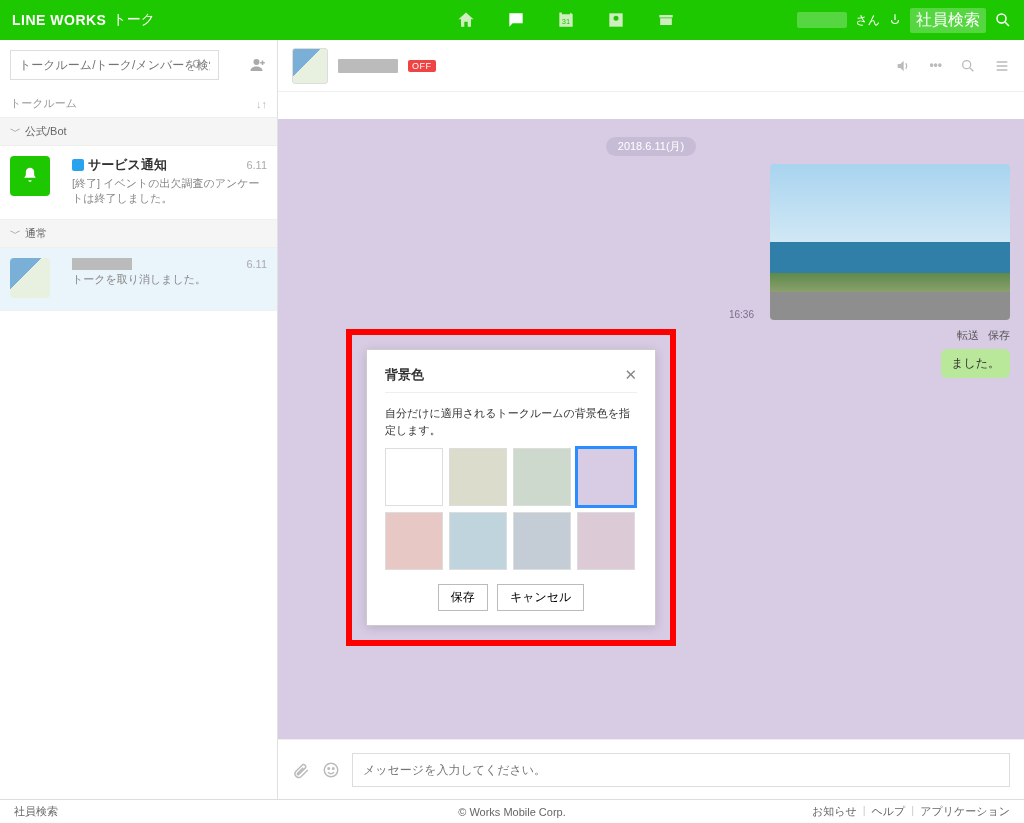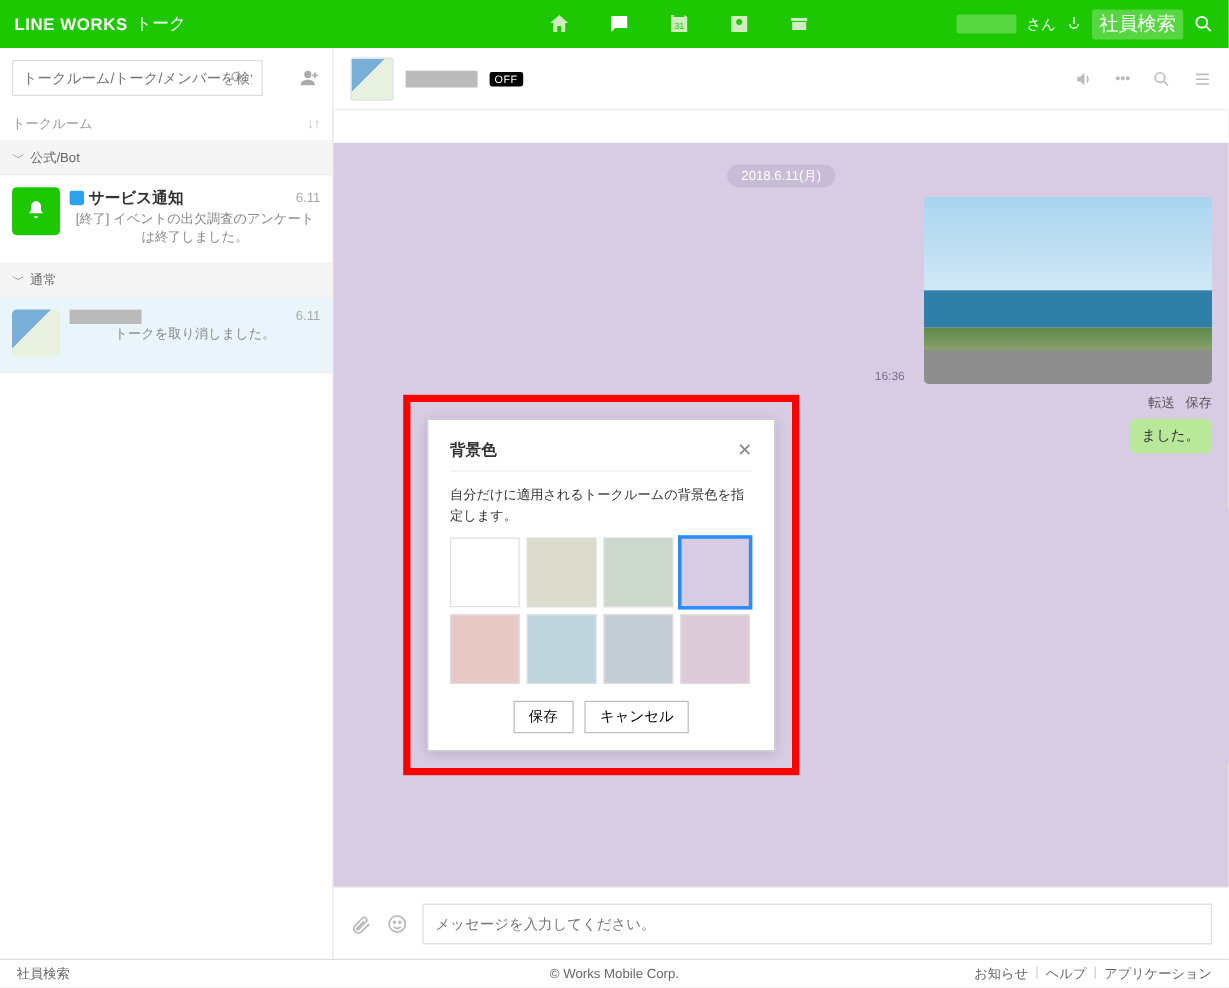--- a/index.html
+++ b/index.html
@@ -21,37 +21,37 @@
   .main { display: flex; height: calc(100% - 40px - 24px); }
   .sidebar { width: 278px; border-right: 1px solid #e0e0e0; display: flex; flex-direction: column; }
   .sb-search { padding: 10px; display: flex; align-items: center; gap:8px; }
   .sb-search input { flex: 1; border: 1px solid #ddd; height: 30px; padding: 0 8px; font-size: 12px; color:#777; background:#fff;}
   .sb-search .sb-searchbtn { position: relative; left:-36px; color:#aaa;}
   .sb-add { color:#aaa; }
   .sb-header { padding: 6px 10px; font-size: 11px; color: #999; display: flex; align-items: center; border-bottom:1px solid #eee;}
   .sb-header .sort { margin-left:auto; color:#bbb; }
   .sb-group { padding: 6px 10px; font-size: 11px; color:#666; background:#f5f5f5; display:flex; align-items:center; border-bottom:1px solid #eee;}
   .sb-group .chev { margin-right:4px; color:#888;}
-  .room-item { display:flex; gap:8px; padding:10px 10px 12px 10px; border-bottom:1px solid #f0f0f0;text-align:center; }
+  .room-item { display:flex; gap:22px; padding:10px 10px 12px 10px; border-bottom:1px solid #f0f0f0; }
   .room-item .avatar { width:40px; height:40px; border-radius:4px; background:#1ec800; display:flex;align-items:center;justify-content:center; }
   .room-item .avatar svg{fill:#fff;}
   .room-item .avatar.photo { background: linear-gradient(135deg,#7ab0d8 40%, #e8f0e0 40%); }
   .room-item .body { flex:1; }
   .room-item .title-row{ display:flex; align-items:center; }
   .room-item .title { font-weight:bold; font-size:13px; }
   .room-item .date { margin-left:auto; font-size:11px; color:#aaa; }
   .room-item .snippet { font-size:11px; color:#888; line-height:1.4; margin-top:2px;}
   .room-item.selected { background:#eaf4fb; }
   .svc-icon { width:12px;height:12px;background:#2aa3ef;display:inline-block;margin-right:4px;border-radius:2px;}
   
   .chat { flex:1; display:flex; flex-direction:column; position:relative;}
   .chat-header { height:52px; border-bottom:1px solid #eee; display:flex; align-items:center; padding:0 14px; gap:10px; background:#fff;}
   .chat-header .avatar { width:36px;height:36px;border:1px solid #ddd;border-radius:3px;background:linear-gradient(135deg,#7ab0d8 40%, #e8f0e0 40%);}
   .chat-header .name-block{ width:60px;height:14px;background:#bbb;border-radius:1px;}
-  .chat-header .off-badge{ font-size:9px; background:#000000;color:#fff;padding:1px 4px;border-radius:2px; letter-spacing:.5px;}
+  .chat-header .off-badge{ font-size:9px; background:#ef4444;color:#fff;padding:1px 4px;border-radius:2px; letter-spacing:.5px;}
   .chat-header .tools{ margin-left:auto; display:flex; gap:18px; color:#bbb;}
   .chat-body{ flex:1; background:#d8cce5; position:relative; overflow:hidden;margin-top:27px;}
   .date-pill{ margin:18px auto 0; width:fit-content; background:#c7bcd6; color:#fff; font-size:11px; padding:2px 12px; border-radius:10px;}
   .msg-row{ display:flex; justify-content:flex-end; align-items:flex-end; gap:16px; padding:8px 14px;}
   .msg-time{ font-size:10px; color:#7a6e8b;}
   .msg-image{ width:240px; height:156px; border-radius:4px; overflow:hidden; }
   .msg-image .sky{height:50%;background:linear-gradient(#a8d4ef,#d1e8f5);}
   .msg-image .sea{height:20%;background:#2f7fa8;}
   .msg-image .land{height:30%;background:linear-gradient(#5d8a4a,#8aa06e 40%, #8e8e8e 40%);}
   .msg-actions{ text-align:right; padding:0 14px; font-size:11px; color:#555;}
@@ -62,21 +62,21 @@
   .inputbar{ height:60px; border-top:1px solid #eee; background:#fff; display:flex; align-items:center; gap:12px; padding:0 14px;}
   .inputbar .attach,.inputbar .emoji{ color:#bbb;}
   .inputbar input{ flex:1; border:1px solid #ddd; height:34px; padding:0 10px; font-size:12px;}
   
   .footer{ height:24px; border-top:1px solid #ddd; display:flex; align-items:center; padding:0 14px; font-size:11px; color:#666; background:#fff;}
   .footer .copy{ position:absolute; left:50%; transform:translateX(-50%); }
   .footer .right{ margin-left:auto; display:flex; gap:6px;text-align:center;}
   .footer .right span{ color:#666;}
   .footer .right .sep{ color:#ccc;}
   
-  .modal-wrap{ position:absolute; top:210px; left:58px; }
+  .modal-wrap{ position:absolute; top:210px; left:68px; }
   .hl{ border:6px solid #f00; padding:14px; }
   .modal{ width:290px; background:#fff; border:1px solid #ccc; box-shadow:0 2px 10px rgba(0,0,0,.15); padding:16px 18px 14px;}
   .modal-head{ display:flex; align-items:center; border-bottom:1px solid #eee; padding-bottom:8px;}
   .modal-title{ font-weight:bold; font-size:13px;}
   .modal-close{ margin-left:auto; color:#888; font-size:15px;}
   .modal-desc{ font-size:11px; color:#333; line-height:1.5; margin:12px 0 10px;}
   .swatches{ display:grid; grid-template-columns:repeat(4,58px); gap:6px;}
   .swatch{ width:58px; height:58px; border:1px solid #ddd;}
   .swatch.selected{ outline:3px solid #2a8cff; outline-offset:-1px;}
   .modal-actions{ text-align:center; margin-top:14px;}

